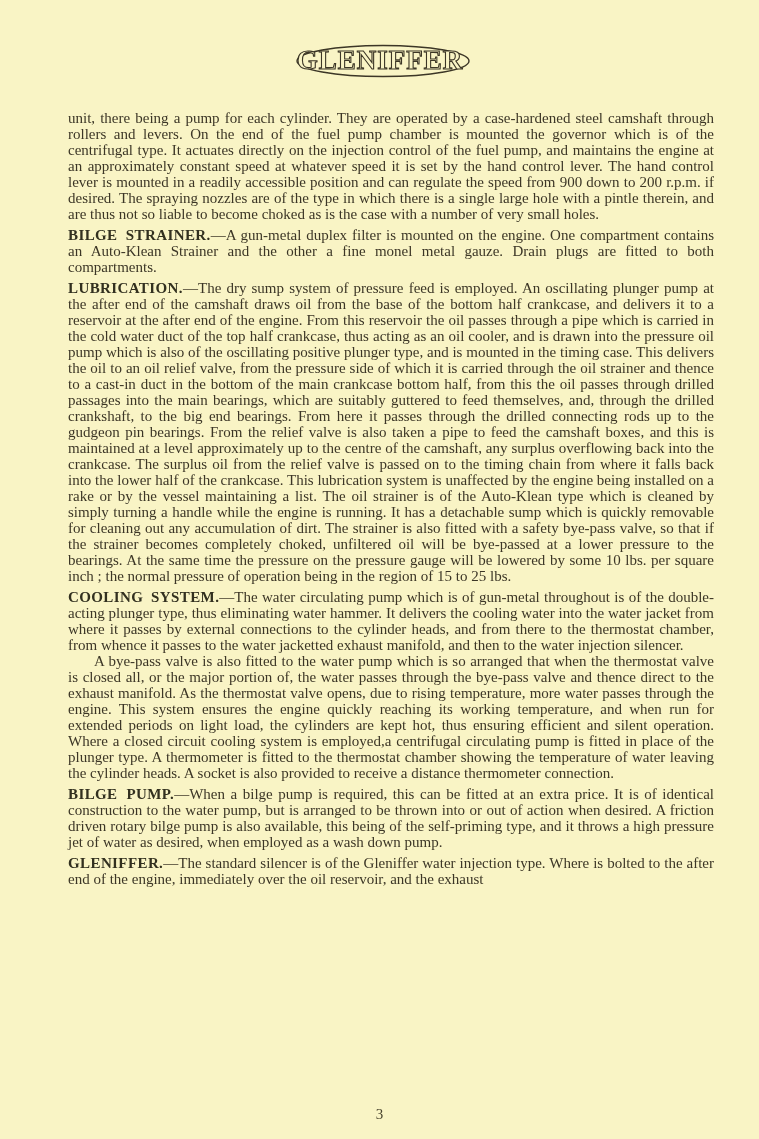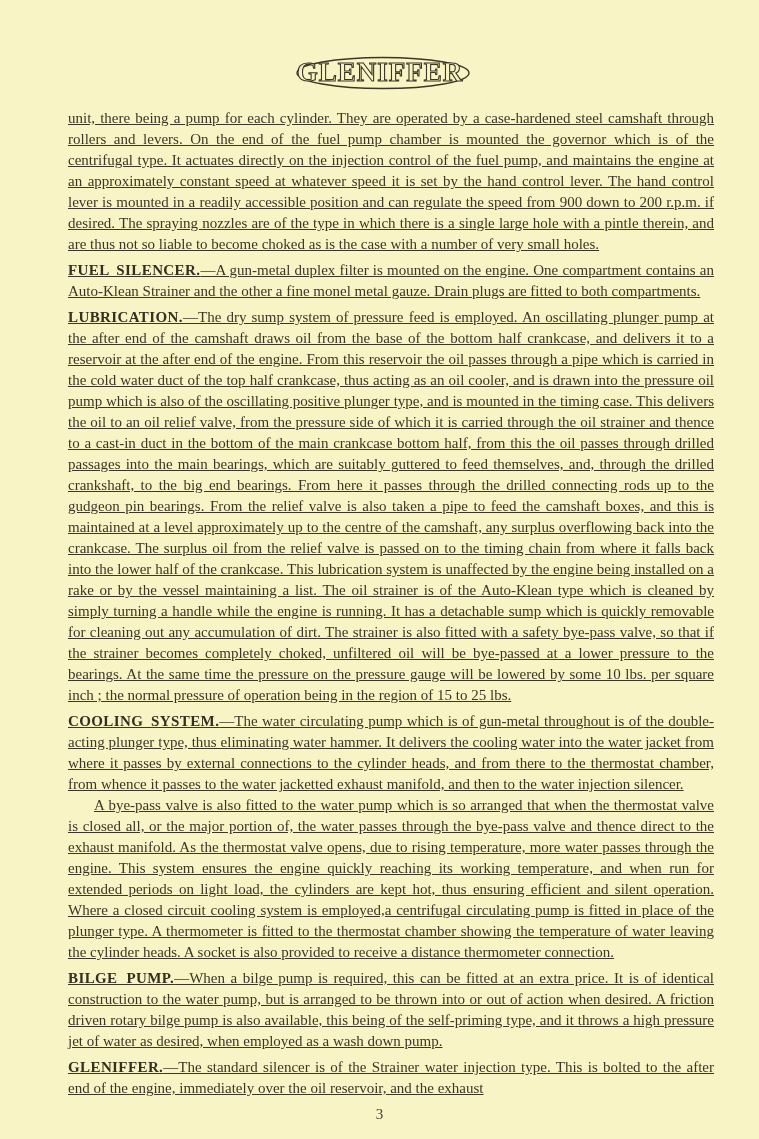--- a/index.html
+++ b/index.html
@@ -13,32 +13,31 @@
     width: 759px;
     height: 1139px;
     margin: 0 auto;
     background: #f9f4c5;
     color: #3c3626;
     overflow: hidden;
     box-sizing: border-box;
   }
   .logo-wrap {
     text-align: center;
-    padding-top: 52px;
+    padding-top: 40px;
     height: 34px;
   }
   .logo-wrap svg { display: inline-block; }
   .content {
     margin-left: 68px;
     width: 646px;
-    margin-top: 22px;
+    margin-top: 36px;
     font-size: 15px;
-    line-height: 21px;
+    line-height: 16px;
     text-align: justify;
-    text-decoration: underline;
   }
   p.para {
     margin: 0;
     padding: 0;
   }
   p.spaced { margin-top: 5px; }
   .run-head {
     font-weight: bold;
     letter-spacing: 0.4px;
     word-spacing: 3px;
@@ -64,29 +63,29 @@
     <svg width="186" height="44" viewBox="0 0 186 44">
       <ellipse cx="96" cy="21" rx="86" ry="15.5" fill="none" stroke="#3c3626" stroke-width="1.4"></ellipse>
       <text x="93" y="29" text-anchor="middle" font-family="Liberation Serif, DejaVu Serif, serif" font-weight="bold" font-size="27" letter-spacing="1" fill="#f9f4c5" stroke="#3c3626" stroke-width="1.1">GLENIFFER</text>
     </svg>
   </div>
 
   <div class="content">
 
     <p class="para"><span>unit, there being a pump for each cylinder.  They are operated by a case-hardened steel camshaft through rollers and levers.  On the end of the fuel pump chamber is mounted the governor which is of the centrifugal type.  It actuates directly on the injection control of the fuel pump, and maintains the engine at an approximately constant speed at whatever speed it is set by the hand control lever.  The hand control lever is mounted in a readily accessible position and can regulate the speed from 900 down to 200 r.p.m. if desired.  The spraying nozzles are of the type in which there is a single large hole with a pintle therein, and are thus not so liable to become choked as is the case with a number of very small holes.</span></p>
 
-    <p class="para spaced"><span class="run-head">FUEL SILENCER.</span><span>—A gun-metal duplex filter is mounted on the engine.  One compartment contains an Auto-Klean Strainer and the other a fine monel metal gauze.  Drain plugs are fitted to both compartments.</span></p>
+    <p class="para spaced"><span class="run-head">BILGE STRAINER.</span><span>—A gun-metal duplex filter is mounted on the engine.  One compartment contains an Auto-Klean Strainer and the other a fine monel metal gauze.  Drain plugs are fitted to both compartments.</span></p>
 
     <p class="para spaced"><span class="run-head">LUBRICATION.</span><span>—The dry sump system of pressure feed is employed.  An oscillating plunger pump at the after end of the camshaft draws oil from the base of the bottom half crankcase, and delivers it to a reservoir at the after end of the engine.  From this reservoir the oil passes through a pipe which is carried in the cold water duct of the top half crankcase, thus acting as an oil cooler, and is drawn into the pressure oil pump which is also of the oscillating positive plunger type, and is mounted in the timing case.  This delivers the oil to an oil relief valve, from the pressure side of which it is carried through the oil strainer and thence to a cast-in duct in the bottom of the main crankcase bottom half, from this the oil passes through drilled passages into the main bearings, which are suitably guttered to feed themselves, and, through the drilled crankshaft, to the big end bearings.  From here it passes through the drilled connecting rods up to the gudgeon pin bearings.  From the relief valve is also taken a pipe to feed the camshaft boxes, and this is maintained at a level approximately up to the centre of the camshaft, any surplus overflowing back into the crankcase.  The surplus oil from the relief valve is passed on to the timing chain from where it falls back into the lower half of the crankcase.  This lubrication system is unaffected by the engine being installed on a rake or by the vessel maintaining a list.  The oil strainer is of the Auto-Klean type which is cleaned by simply turning a handle while the engine is running.  It has a detachable sump which is quickly removable for cleaning out any accumulation of dirt.  The strainer is also fitted with a safety bye-pass valve, so that if the strainer becomes completely choked, unfiltered oil will be bye-passed at a lower pressure to the bearings.  At the same time the pressure on the pressure gauge will be lowered by some 10 lbs. per square inch ;  the normal pressure of operation being in the region of 15 to 25 lbs.</span></p>
 
     <p class="para spaced"><span class="run-head">COOLING SYSTEM.</span><span>—The water circulating pump which is of gun-metal throughout is of the double-acting plunger type, thus eliminating water hammer.  It delivers the cooling water into the water jacket from where it passes by external connections to the cylinder heads, and from there to the thermostat chamber, from whence it passes to the water jacketted exhaust manifold, and then to the water injection silencer.</span></p>
 
     <p class="para indent"><span>A bye-pass valve is also fitted to the water pump which is so arranged that when the thermostat valve is closed all, or the major portion of, the water passes through the bye-pass valve and thence direct to the exhaust manifold.  As the thermostat valve opens, due to rising temperature, more water passes through the engine.  This system ensures the engine quickly reaching its working temperature, and when run for extended periods on light load, the cylinders are kept hot, thus ensuring efficient and silent operation.  Where a closed circuit cooling system is employed,a centrifugal circulating pump is fitted in place of the plunger type.  A thermometer is fitted to the thermostat chamber showing the temperature of water leaving the cylinder heads.  A socket is also provided to receive a distance thermometer connection.</span></p>
 
     <p class="para spaced"><span class="run-head">BILGE PUMP.</span><span>—When a bilge pump is required, this can be fitted at an extra price.  It is of identical construction to the water pump, but is arranged to be thrown into or out of action when desired.  A friction driven rotary bilge pump is also available, this being of the self-priming type, and it throws a high pressure jet of water as desired, when employed as a wash down pump.</span></p>
 
-    <p class="para spaced"><span class="run-head">GLENIFFER.</span><span>—The standard silencer is of the Strainer water injection type.  This is bolted to the after end of the engine, immediately over the oil reservoir, and the exhaust</span></p>
+    <p class="para spaced"><span class="run-head">GLENIFFER.</span><span>—The standard silencer is of the Gleniffer water injection type.  Where is bolted to the after end of the engine, immediately over the oil reservoir, and the exhaust</span></p>
 
   </div>
 
   <div class="page-number">3</div>
 
 </div>
 
 </body></html>

